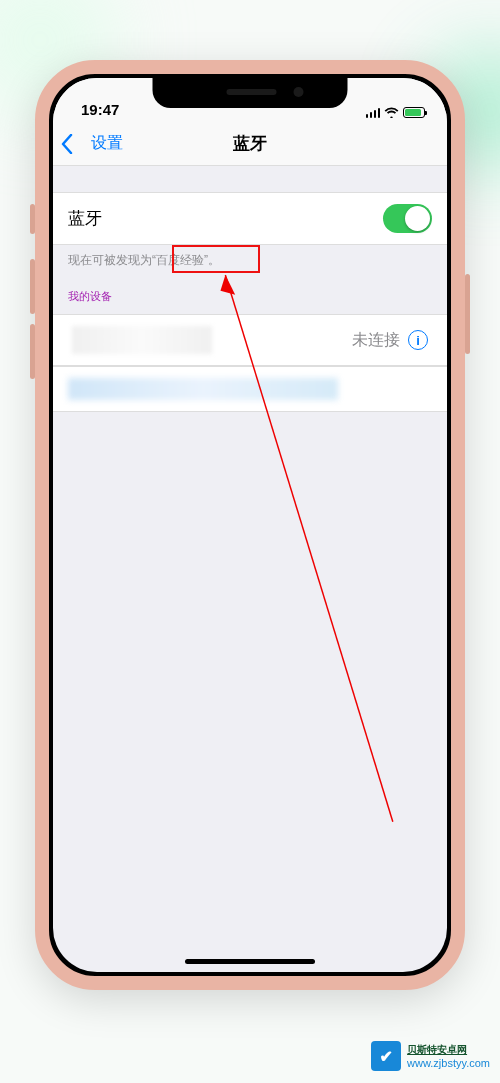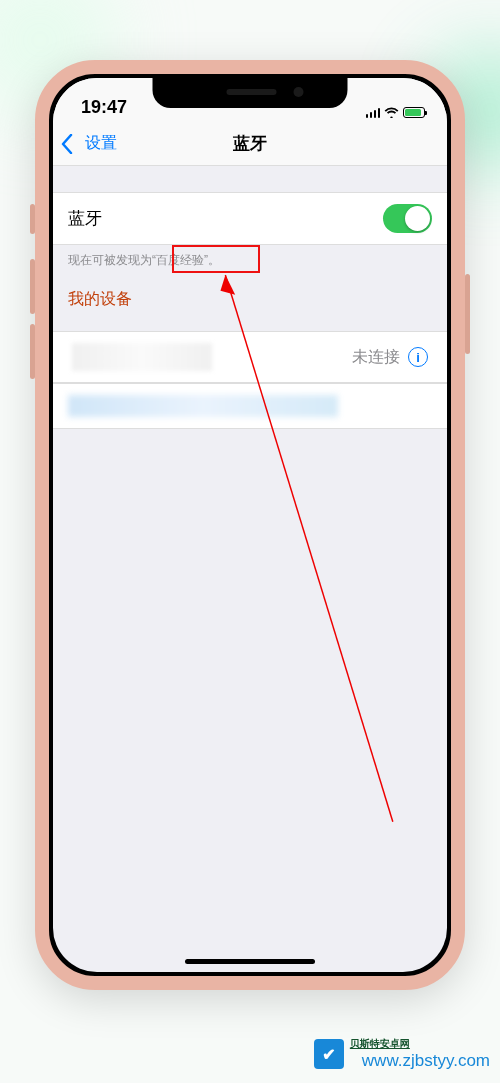--- a/index.html
+++ b/index.html
@@ -59,42 +59,42 @@
   .side-vol-dn { left: -19px; top: 250px; width: 5px; height: 55px; }
   .side-power  { right: -19px; top: 200px; width: 5px; height: 80px; }
 
   .status-bar {
     height: 44px;
     display: flex; align-items: flex-end; justify-content: space-between;
     padding: 0 22px 4px 28px;
     background: #f9f9f9;
     font-weight: 600;
   }
-  .status-time { font-size: 18px; }
+  .status-time { font-size: 15px; }
   .status-icons { display: flex; gap: 4px; align-items: center; }
 
   .signal-icon { display: flex; gap: 1.5px; align-items: flex-end; }
   .signal-icon span { width: 2.5px; background: #000; border-radius: 1px; }
   .signal-icon span:nth-child(1){height:4px}.signal-icon span:nth-child(2){height:6px}
   .signal-icon span:nth-child(3){height:8px}.signal-icon span:nth-child(4){height:10px}
 
   .battery-icon { width: 22px; height: 11px; border: 1px solid #000; border-radius: 3px; position: relative; }
   .battery-icon::after { content:""; position:absolute; right:-3px; top:3px; width:2px; height:4px; background:#000; border-radius:0 1px 1px 0; }
   .battery-fill { position:absolute; left:1px; top:1px; bottom:1px; width: 80%; background:#35c759; border-radius:1.5px; }
 
   .nav-bar {
     height: 44px;
     background: #f9f9f9;
     display: flex; align-items: center; justify-content: center;
     position: relative;
     border-bottom: 0.5px solid #ddd;
   }
   .nav-back {
     position: absolute; left: 8px; top: 0; bottom: 0;
-    display: flex; align-items: center; gap: 12px;
+    display: flex; align-items: center; gap: 18px;
     color: #007aff; font-size: 16px;
   }
   .nav-title { font-size: 17px; font-weight: 600; color: #000; }
 
   .section-toggle {
     margin-top: 26px;
     background: #fff;
     border-top: 0.5px solid #ddd;
     border-bottom: 0.5px solid #ddd;
     padding: 11px 15px;
@@ -106,21 +106,21 @@
     width: 49px; height: 29px; border-radius: 16px;
     background: #35c759; position: relative;
   }
   .switch::after {
     content:""; position:absolute; right:2px; top:2px;
     width:25px; height:25px; border-radius:50%;
     background:#fff; box-shadow:0 1px 3px rgba(0,0,0,0.3);
   }
 
   .footer-text { font-size: 12px; color: #8a8a8d; padding: 7px 15px 0; }
-  .section-header { font-size: 16px; color: #c2410c; padding: 20px 15px 21px; display:flex; align-items:center; gap:6px; }
+  .section-header { font-size: 11px; color: #a21caf; padding: 20px 15px 10px; display:flex; align-items:center; gap:6px; }
 
   .device-row {
     background: #fff;
     border-top: 0.5px solid #ddd;
     border-bottom: 0.5px solid #ddd;
     padding: 11px 19px;
     display: flex; align-items: center; justify-content: space-between;
     font-size: 16px;
     min-height: 44px;
   }
@@ -182,21 +182,21 @@
     display:flex; align-items:center; gap:6px;
     color:#1888d8; font-size:13px;
   }
   .wm-badge {
     width:30px; height:30px; border-radius:4px;
     background:#1888d8; color:#fff;
     display:flex; align-items:center; justify-content:center;
     font-weight:700; font-size:16px;
   }
   .wm-text .t1 { font-weight:700; font-size:10px; color:#14532d;text-decoration:underline; }
-  .wm-text .t2 { font-size:17px; color:#1888d8;margin-left:12px; }
+  .wm-text .t2 { font-size:11px; color:#1888d8; }
 
   svg.overlay { position:absolute; inset:0; pointer-events:none; }
 </style>
 </head>
 <body>
 
 <div class="bg-glow glow-tl"></div>
 <div class="bg-glow glow-tr"></div>
 
 <div class="phone">

